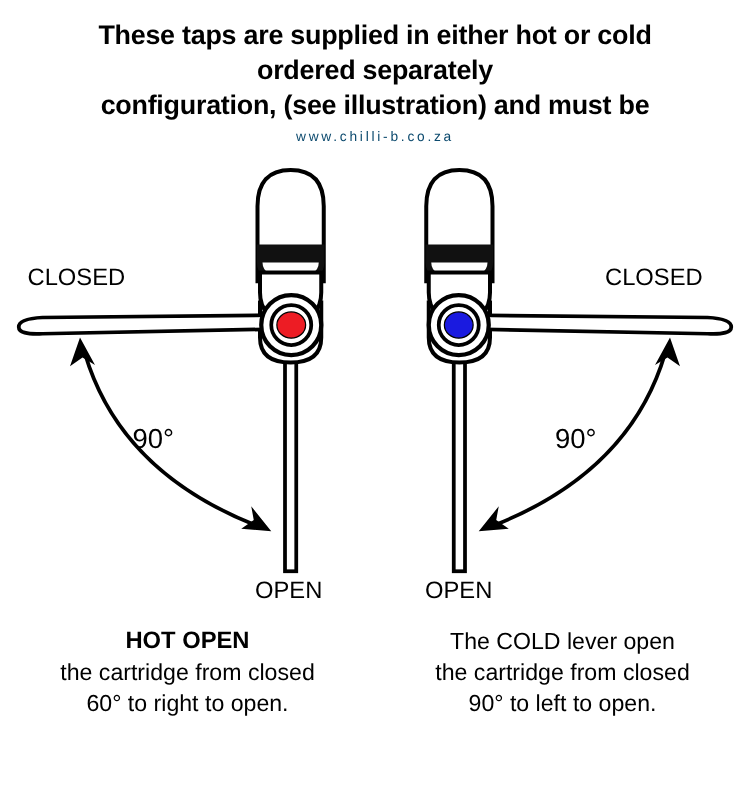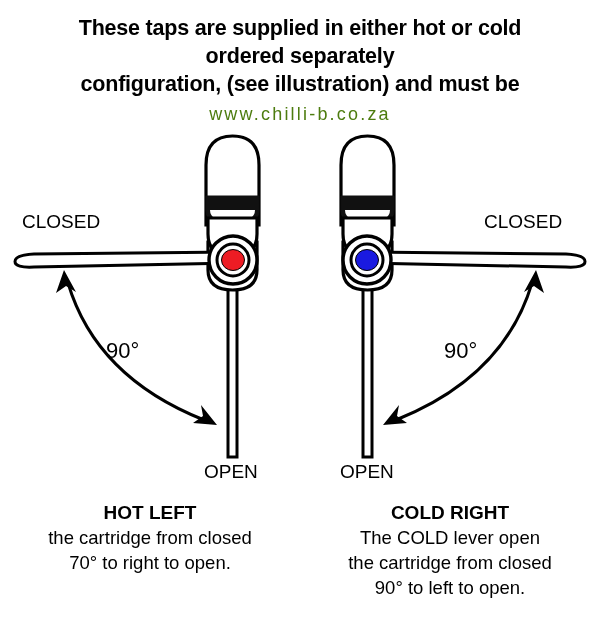--- a/index.html
+++ b/index.html
@@ -33,24 +33,24 @@
   }
   .headline {
     font-size: 21.5px;
     font-weight: bold;
     line-height: 28px;
     letter-spacing: -0.2px;
     margin: 0 28px;
   }
   .website {
     margin-top: 6px;
-    font-size: 18px;
+    font-size: 11px;
     font-weight: normal;
     letter-spacing: 2.2px;
-    color: #4d7c0f;
+    color: #0c4a6e;
   }
 
   
   .diagram {
     position: absolute;
     top: 130px;
     left: 0;
     width: 600px;
     height: 360px;
   }
@@ -183,29 +183,28 @@
 
         <text class="svg-label" x="340" y="348">OPEN</text>
       </g>
 
     </svg>
   </div>
 
   <div class="captions">
 
     <div class="caption-col">
-      <p class="caption-title">HOT LEFT</p>
+      <p class="caption-title">HOT OPEN</p>
       <p class="caption-body">
         <span>the cartridge from closed</span>
-        <span>70° to right to open.</span>
+        <span>60° to right to open.</span>
       </p>
     </div>
 
     <div class="caption-col">
-      <p class="caption-title">COLD RIGHT</p>
       <p class="caption-body">
         <span>The COLD lever open</span>
         <span>the cartridge from closed</span>
         <span>90° to left to open.</span>
       </p>
     </div>
 
   </div>
 
 </div>

